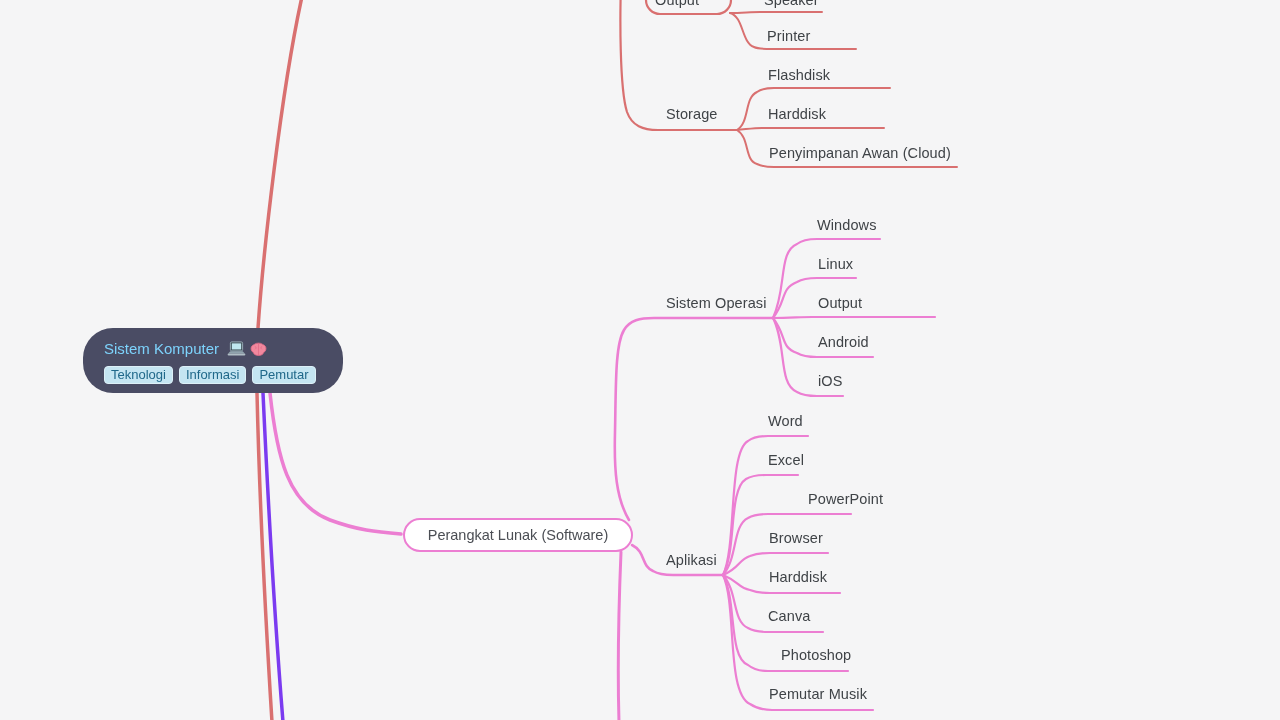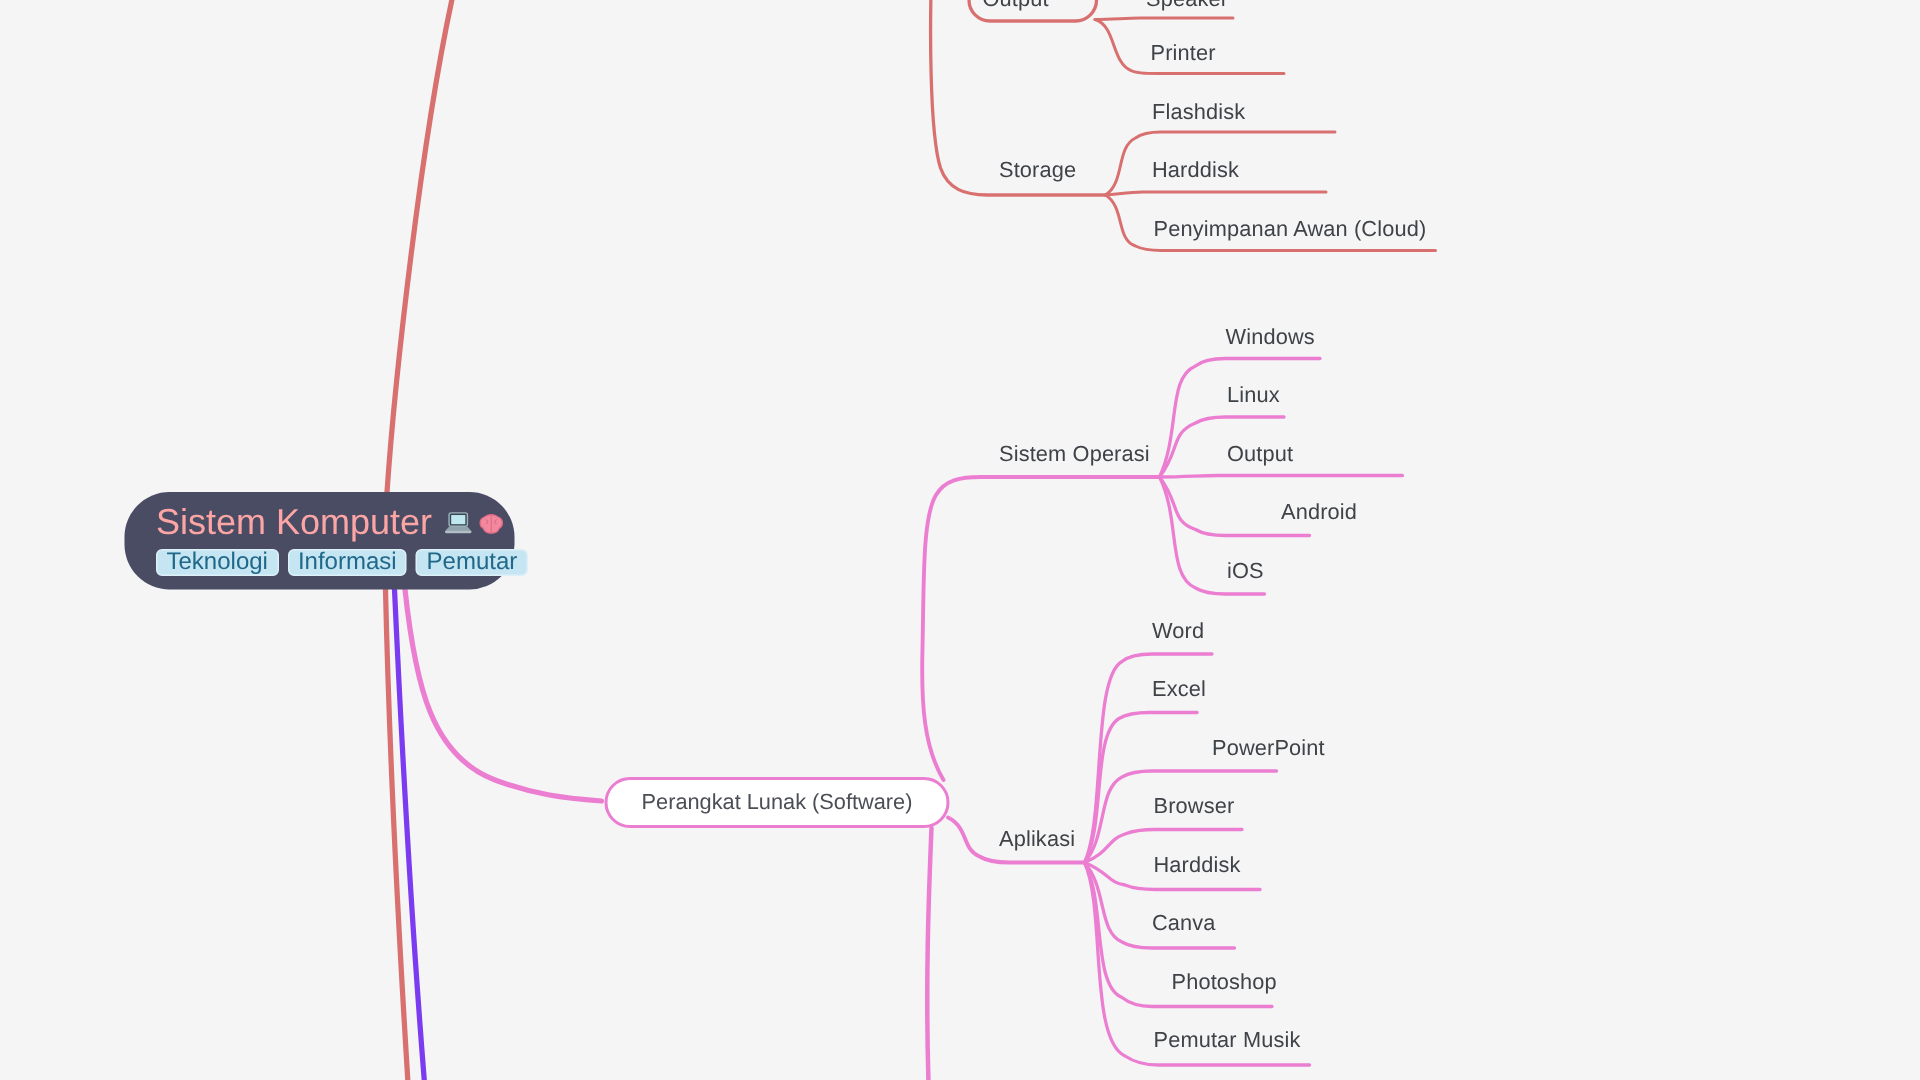--- a/index.html
+++ b/index.html
@@ -18,30 +18,30 @@
     letter-spacing:.1px;
     cursor:default;
   }
   .root-node{
     position:absolute;left:83px;top:328px;
     width:260px;height:65px;
     background:#4a4c64;border-radius:30px;
     box-sizing:border-box;padding:9px 20px 0 21px;
   }
   .root-title{
-    color:#fca5a5;font-size:24px;line-height:24px;white-space:nowrap;
+    color:#7dd3fc;font-size:15px;line-height:24px;white-space:nowrap;
     display:flex;align-items:center;gap:4px;
   }
   .root-title .txt{margin-right:4px;}
   .emoji-icon{display:inline-flex;align-items:center;}
   .tags{display:flex;gap:6px;margin-top:5px;}
   .tag{
     background:#c5e5f2;color:#20688a;
     border:1px solid #ddf0f8;border-radius:4px;
-    font-size:16px;line-height:14px;padding:1px 6px;
+    font-size:13px;line-height:14px;padding:1px 6px;
     white-space:nowrap;cursor:pointer;
   }
   .topic-node{
     position:absolute;left:403px;top:518px;
     width:230px;height:34px;box-sizing:border-box;
     background:#ffffff;border:2px solid #ec7ed2;border-radius:17px;
     display:flex;align-items:center;justify-content:center;
     font-size:14.5px;color:#4b4e54;white-space:nowrap;
     cursor:pointer;
   }
@@ -98,21 +98,21 @@
   <div class="lbl" style="left:767px;top:26px;">Printer</div>
   <div class="lbl" style="left:768px;top:65px;">Flashdisk</div>
   <div class="lbl" style="left:666px;top:104px;">Storage</div>
   <div class="lbl" style="left:768px;top:104px;">Harddisk</div>
   <div class="lbl" style="left:769px;top:143px;">Penyimpanan Awan (Cloud)</div>
 
   <div class="lbl" style="left:666px;top:293px;">Sistem Operasi</div>
   <div class="lbl" style="left:817px;top:215px;">Windows</div>
   <div class="lbl" style="left:818px;top:254px;">Linux</div>
   <div class="lbl" style="left:818px;top:293px;">Output</div>
-  <div class="lbl" style="left:818px;top:332px;margin-left:36px;">Android</div>
+  <div class="lbl" style="left:818px;top:332px;">Android</div>
   <div class="lbl" style="left:818px;top:371px;">iOS</div>
 
   <div class="lbl" style="left:666px;top:550px;">Aplikasi</div>
   <div class="lbl" style="left:768px;top:411px;">Word</div>
   <div class="lbl" style="left:768px;top:450px;">Excel</div>
   <div class="lbl" style="left:768px;top:489px;margin-left:40px;">PowerPoint</div>
   <div class="lbl" style="left:769px;top:528px;">Browser</div>
   <div class="lbl" style="left:769px;top:567px;">Harddisk</div>
   <div class="lbl" style="left:768px;top:606px;">Canva</div>
   <div class="lbl" style="left:769px;top:645px;margin-left:12px;">Photoshop</div>

